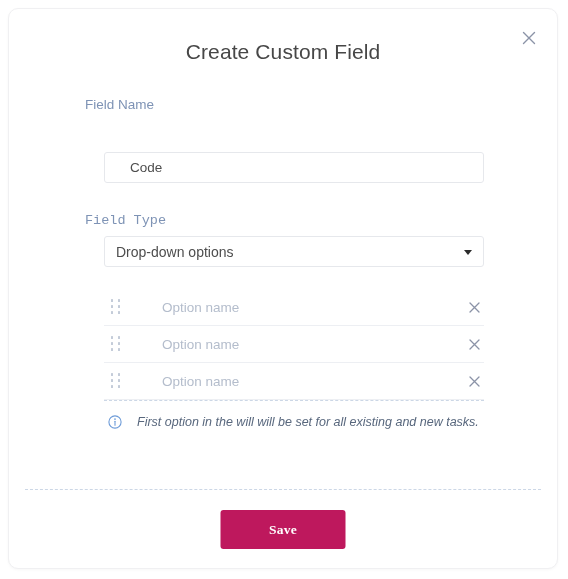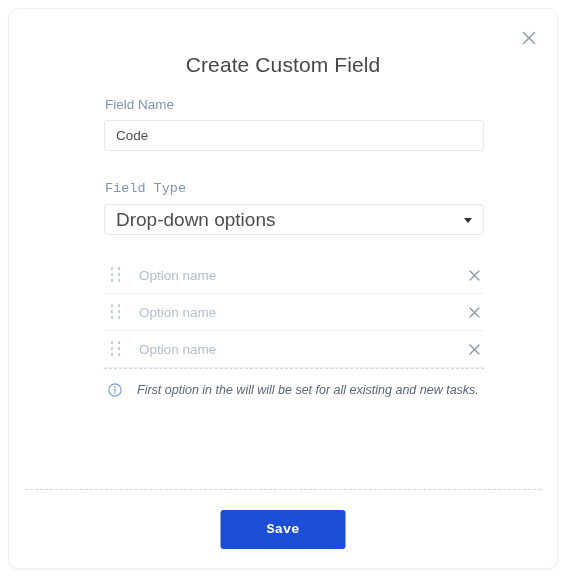--- a/index.html
+++ b/index.html
@@ -42,78 +42,79 @@
     cursor: pointer;
     color: #8b93a7;
   }
   .close-btn svg { display: block; }
 
   
   .dialog-title {
     position: absolute;
     left: 0;
     right: 0;
-    top: 44px;
+    top: 31px;
     text-align: center;
     font-size: 21px;
     color: #474747;
     letter-spacing: 0.1px;
   }
 
   
   .form-area {
     position: absolute;
     left: 0;
     right: 0;
     top: 88px;
   }
 
   .field-label {
     font-size: 13.5px;
     color: #7e93b5;
-    margin-left: 96px;
+    margin-left: 76px;
     margin-bottom: 8px;
   }
   .field-label.second { margin-top: 30px; font-family: Liberation Mono, monospace; }
 
   .control-wrap {
     margin-left: 95px;
     margin-right: 73px;
   }
 
   .text-input {
     box-sizing: border-box;
     width: 100%;
     height: 31px;
     border: 1px solid #e6e8ec;
     border-radius: 3px;
     background: #fff;
     font-family: "Liberation Sans", sans-serif;
     font-size: 13.5px;
     color: #4d4d4d;
-    padding: 0 11px;
+    padding: 0 25px;
     outline: none;
+    margin-top: 32px;
   }
   .text-input::placeholder { color: #b9c2d0; }
 
   .select-box {
     position: relative;
     box-sizing: border-box;
     width: 100%;
     height: 31px;
     border: 1px solid #e6e8ec;
     border-radius: 3px;
     background: #fff;
     display: flex;
     align-items: center;
     padding: 0 11px;
     cursor: pointer;
   }
   .select-value {
-    font-size: 19px;
+    font-size: 14px;
     color: #4d4d4d;
   }
   .caret {
     position: absolute;
     right: 11px;
     top: 50%;
     margin-top: -2px;
     width: 0; height: 0;
     border-left: 4.5px solid transparent;
     border-right: 4.5px solid transparent;
@@ -125,20 +126,21 @@
     margin-left: 95px;
     margin-right: 73px;
     margin-top: 22px;
   }
   .option-row {
     position: relative;
     display: flex;
     align-items: center;
     height: 36px;
     border-bottom: 1px solid #edeff3;
+    gap: 23px;
   }
   .drag-handle {
     width: 14px;
     height: 18px;
     display: grid;
     grid-template-columns: repeat(2, 4px);
     grid-template-rows: repeat(3, 4px);
     gap: 2px 3px;
     align-content: center;
     justify-content: center;
@@ -255,25 +257,25 @@
     bottom: 0;
     height: 79px;
   }
   .save-button {
     position: absolute;
     left: 50%;
     transform: translateX(-50%);
     top: 21px;
     width: 125px;
     height: 39px;
-    background: #1d4ed8;
+    background: #be185d;
     color: #ffffff;
     border: none;
     border-radius: 3px;
-    font-family: Liberation Mono, monospace;
+    font-family: Liberation Serif, serif;
     font-size: 13.5px;
     font-weight: bold;
     cursor: pointer;
     letter-spacing: 0.2px;
   }
 </style>
 </head>
 <body>
 
 <div class="dialog">

